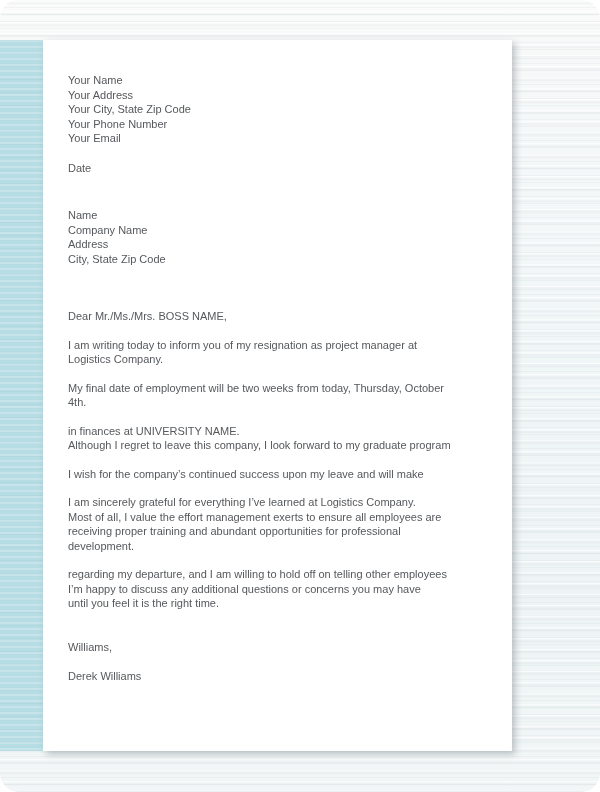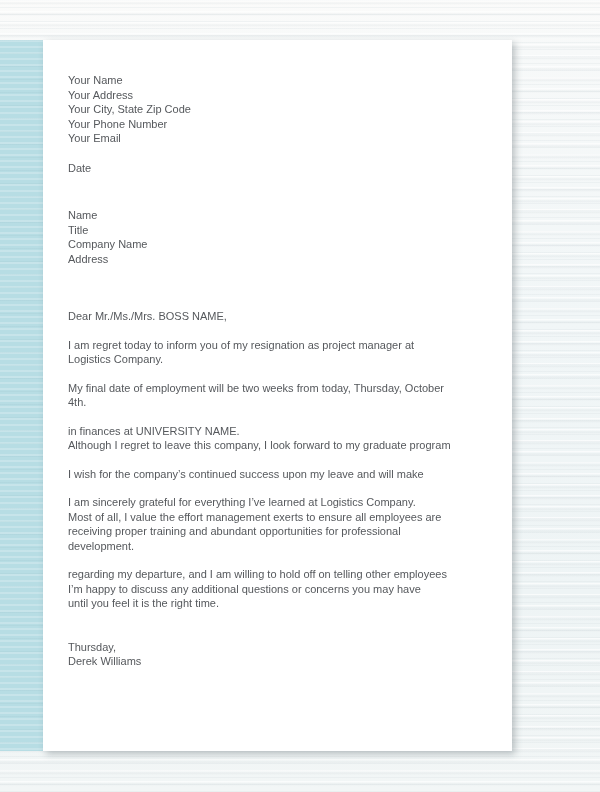--- a/index.html
+++ b/index.html
@@ -12,20 +12,21 @@
     background-image:
       repeating-linear-gradient(180deg,
         rgba(255,255,255,0.85) 0px, rgba(255,255,255,0) 2px,
         rgba(198,206,210,0.22) 3px, rgba(255,255,255,0) 5px,
         rgba(255,255,255,0) 11px),
       repeating-linear-gradient(180deg,
         rgba(214,222,225,0.28) 0px, rgba(214,222,225,0.28) 1px,
         rgba(255,255,255,0) 1px, rgba(255,255,255,0) 7px),
       linear-gradient(180deg, #fbfbfa 0%, #f7f9f9 6%, #f1f6f7 40%, #eef4f5 75%, #f2f6f6 100%);
     font-family: "Liberation Sans", "DejaVu Sans", sans-serif;
+    border-radius: 19px;
   }
   .accent-band {
     position: absolute;
     left: 0; top: 40px;
     width: 43px; height: 711px;
     background-color: #b7dde4;
     background-image:
       repeating-linear-gradient(180deg,
         rgba(255,255,255,0.22) 0px, rgba(255,255,255,0.22) 2px,
         rgba(255,255,255,0) 2px, rgba(255,255,255,0) 6px),
@@ -44,21 +45,21 @@
     color: #55585c;
     font-size: 11px;
     line-height: 14.5px;
   }
   .ln { white-space: nowrap; }
   .block-date      { margin-top: 15px; }
   .block-recipient { margin-top: 33px; }
   .salutation      { margin-top: 43px; }
   .para            { margin-top: 14px; }
   .closing         { margin-top: 29px; }
-  .signature       { }
+  .signature       { margin-top: 15px; }
 </style>
 </head>
 <body>
 
 <div class="stage">
   <div class="accent-band"></div>
 
   <div class="page">
 
     <div class="block-sender">
@@ -68,29 +69,29 @@
       <div class="ln">Your Phone Number</div>
       <div class="ln">Your Email</div>
     </div>
 
     <div class="block-date">
       <div class="ln">Date</div>
     </div>
 
     <div class="block-recipient">
       <div class="ln">Name</div>
-      <div class="ln">Title</div>
       <div class="ln">Company Name</div>
       <div class="ln">Address</div>
+      <div class="ln">City, State Zip Code</div>
     </div>
 
     <div class="salutation ln">Dear Mr./Ms./Mrs. BOSS NAME,</div>
 
     <div class="para">
-      <div class="ln">I am regret today to inform you of my resignation as project manager at</div>
+      <div class="ln">I am writing today to inform you of my resignation as project manager at</div>
       <div class="ln">Logistics Company.</div>
     </div>
 
     <div class="para">
       <div class="ln">My final date of employment will be two weeks from today, Thursday, October</div>
       <div class="ln">4th.</div>
     </div>
 
     <div class="para">
       <div class="ln">in finances at UNIVERSITY NAME.</div>
@@ -107,18 +108,18 @@
       <div class="ln">receiving proper training and abundant opportunities for professional</div>
       <div class="ln">development.</div>
     </div>
 
     <div class="para">
       <div class="ln">regarding my departure, and I am willing to hold off on telling other employees</div>
       <div class="ln">I’m happy to discuss any additional questions or concerns you may have</div>
       <div class="ln">until you feel it is the right time.</div>
     </div>
 
-    <div class="closing ln">Thursday,</div>
+    <div class="closing ln">Williams,</div>
 
     <div class="signature ln">Derek Williams</div>
 
   </div>
 </div>
 
 </body></html>

